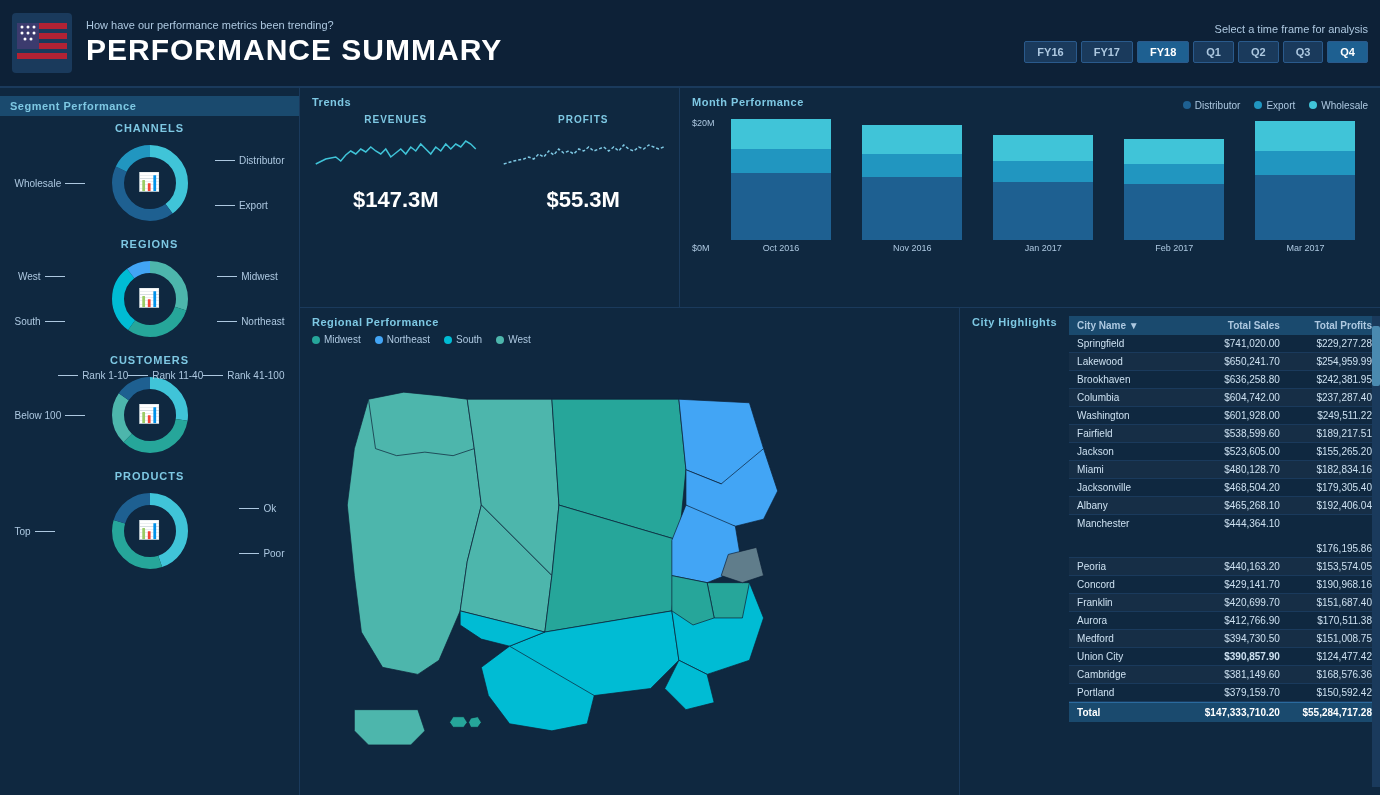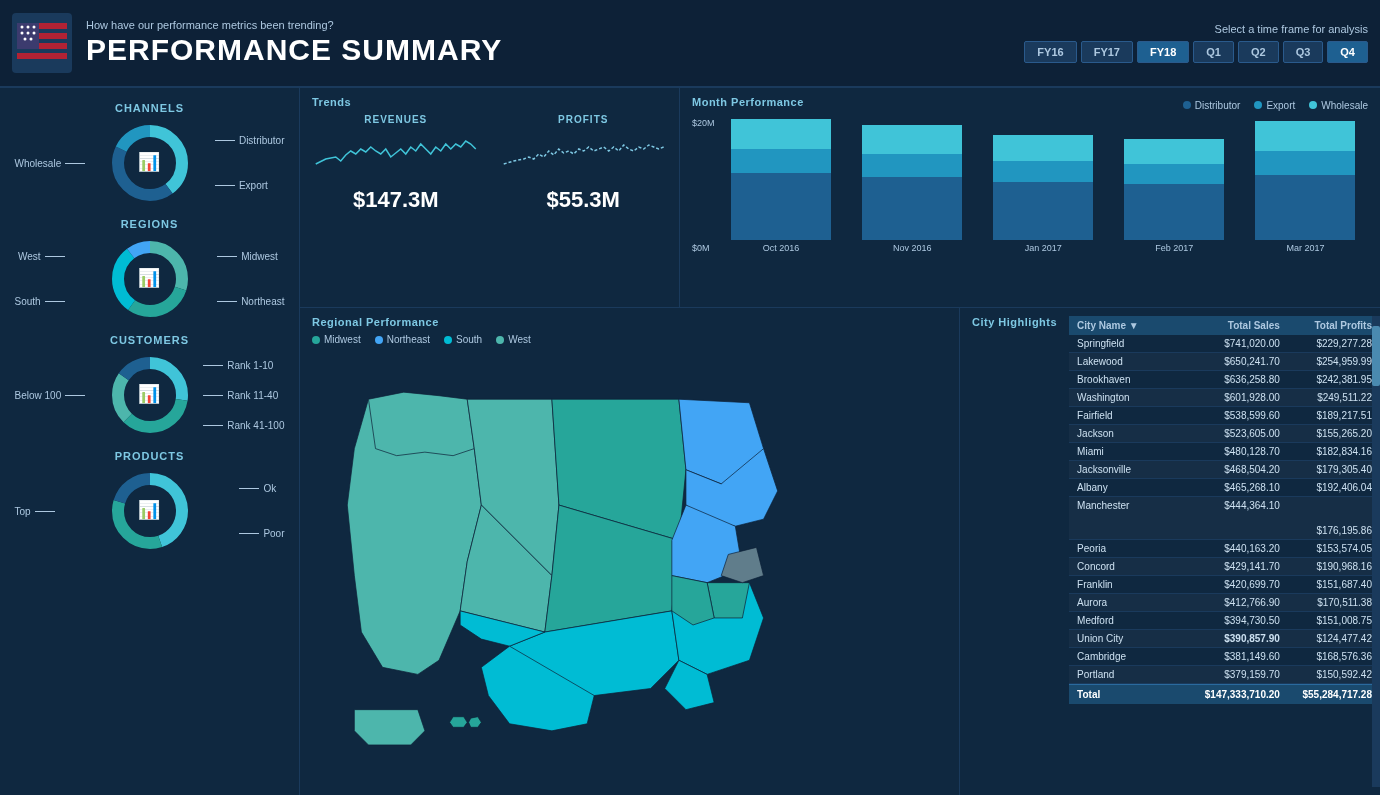--- a/index.html
+++ b/index.html
@@ -356,20 +356,21 @@
       <button class="tf-btn">Q2</button>
       <button class="tf-btn">Q3</button>
       <button class="tf-btn active">Q4</button>
     </div>
   </div>
 </div>
 
 <div class="main">
 
   <div class="sidebar">
+    <div class="segment-title">Segment Performance</div>
 
     <div class="donut-section">
       <div class="donut-label">CHANNELS</div>
       <div style="position:relative; width:270px; height:90px; display:flex; align-items:center; justify-content:center;">
 
         <div style="position:absolute; left:0; top:0; height:90px; display:flex; align-items:center;">
           <div class="legend-item">
             <span style="color:#adc8e0; font-size:10px;">Wholesale</span>
             <div class="legend-line"></div>
           </div>
@@ -440,21 +441,21 @@
           </div>
         </div>
         <svg class="donut-svg" viewBox="0 0 90 90">
           <circle class="donut-ring" cx="45" cy="45" r="32" stroke="#0d2137"></circle>
           <circle class="donut-ring" cx="45" cy="45" r="32" stroke="#40c4d8" stroke-dasharray="55 146" stroke-dashoffset="0" transform="rotate(-90 45 45)"></circle>
           <circle class="donut-ring" cx="45" cy="45" r="32" stroke="#26a69a" stroke-dasharray="70 131" stroke-dashoffset="-55" transform="rotate(-90 45 45)"></circle>
           <circle class="donut-ring" cx="45" cy="45" r="32" stroke="#4db6ac" stroke-dasharray="45 156" stroke-dashoffset="-125" transform="rotate(-90 45 45)"></circle>
           <circle class="donut-ring" cx="45" cy="45" r="32" stroke="#1e6091" stroke-dasharray="31 170" stroke-dashoffset="-170" transform="rotate(-90 45 45)"></circle>
           <text x="45" y="50" text-anchor="middle" fill="#7ec8e3" font-size="18">📊</text>
         </svg>
-        <div style="position:absolute; right:0; top:0; height:90px; display:flex; flex-direction:column; justify-content:space-around; align-items:flex-start;">
+        <div style="position:absolute; right:0; top:0; height:90px; display:flex; flex-direction:row; justify-content:space-around; align-items:flex-start;">
           <div class="legend-item">
             <div class="legend-line"></div>
             <span style="color:#adc8e0; font-size:10px;">Rank 1-10</span>
           </div>
           <div class="legend-item">
             <div class="legend-line"></div>
             <span style="color:#adc8e0; font-size:10px;">Rank 11-40</span>
           </div>
           <div class="legend-item">
             <div class="legend-line"></div>
@@ -665,20 +666,25 @@
       <div class="city-col-name">Lakewood</div>
       <div class="city-col-sales" style="text-align:right;">$650,241.70</div>
       <div class="city-col-profits" style="text-align:right;">$254,959.99</div>
     </div>
               <div class="city-row">
       <div class="city-col-name">Brookhaven</div>
       <div class="city-col-sales" style="text-align:right;">$636,258.80</div>
       <div class="city-col-profits" style="text-align:right;">$242,381.95</div>
     </div>
               <div class="city-row">
+      <div class="city-col-name">Columbia</div>
+      <div class="city-col-sales" style="text-align:right;">$604,742.00</div>
+      <div class="city-col-profits" style="text-align:right;">$237,287.40</div>
+    </div>
+              <div class="city-row">
       <div class="city-col-name">Washington</div>
       <div class="city-col-sales" style="text-align:right;">$601,928.00</div>
       <div class="city-col-profits" style="text-align:right;">$249,511.22</div>
     </div>
               <div class="city-row">
       <div class="city-col-name">Fairfield</div>
       <div class="city-col-sales" style="text-align:right;">$538,599.60</div>
       <div class="city-col-profits" style="text-align:right;">$189,217.51</div>
     </div>
               <div class="city-row">

